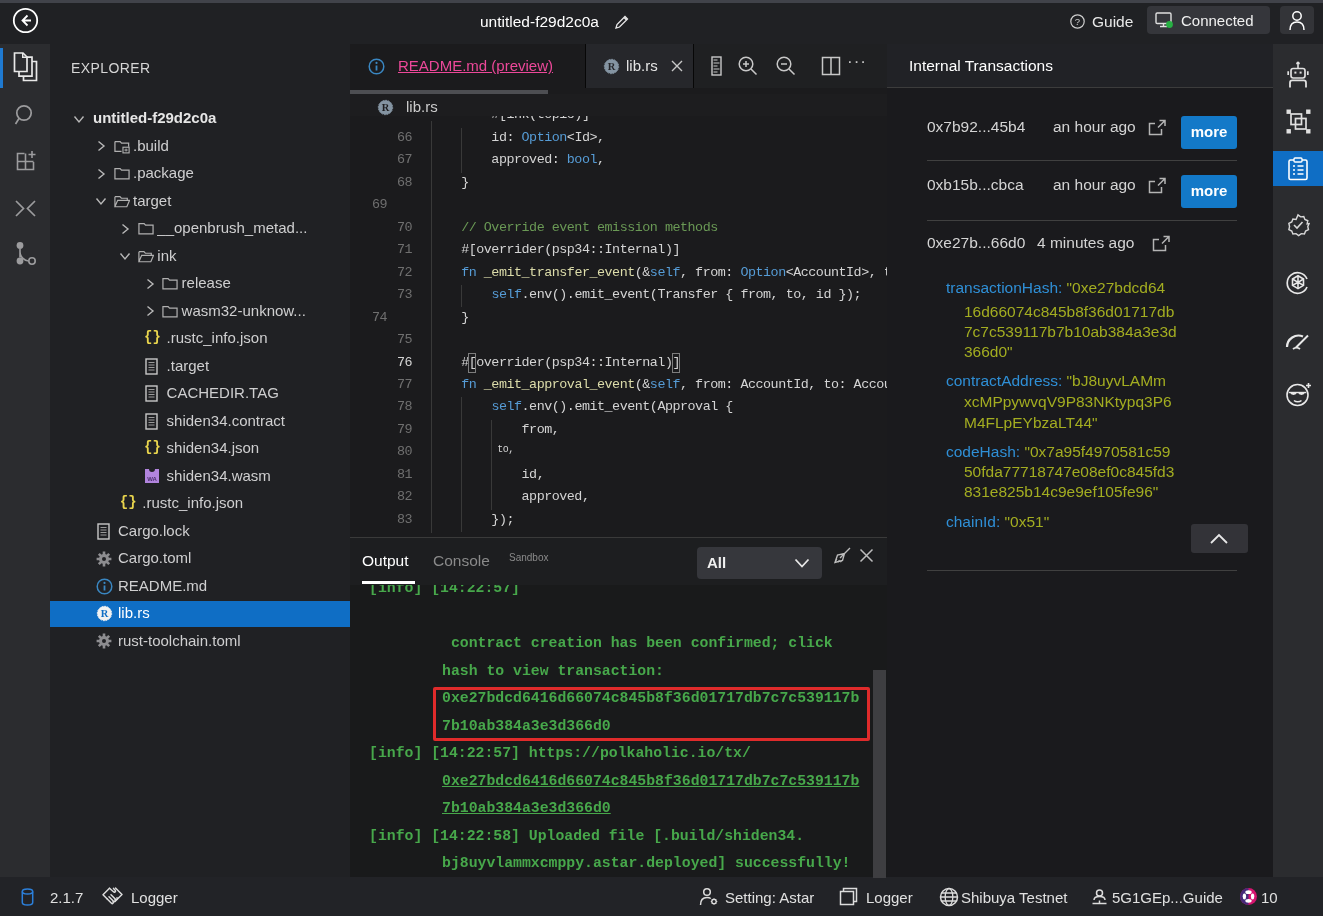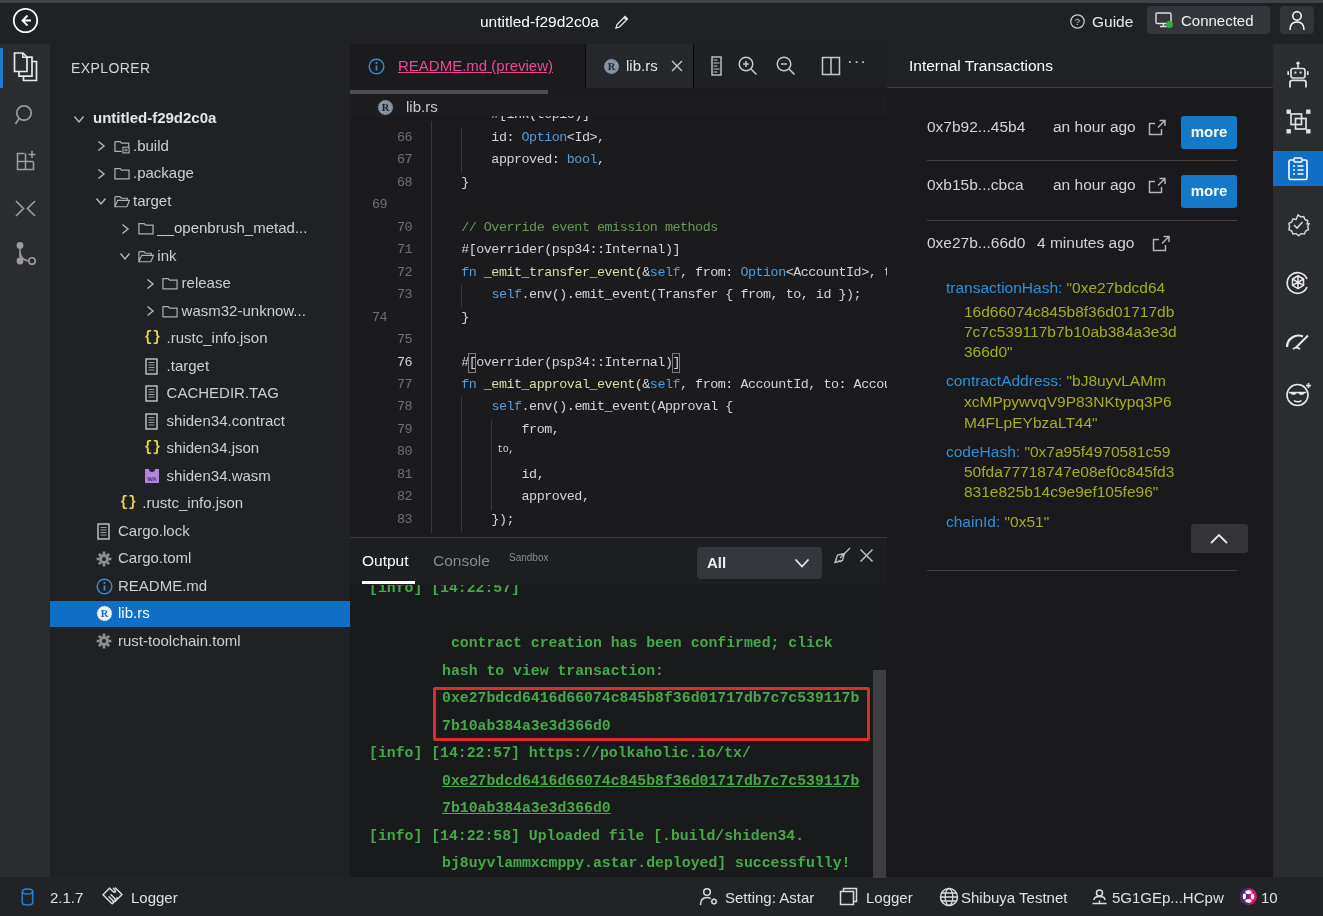--- a/index.html
+++ b/index.html
@@ -60,21 +60,21 @@
       <circle cx="10" cy="10" r="8.5" fill="none" stroke="#dcdcdc" stroke-width="1.5"></circle>
       <ellipse cx="10" cy="10" rx="3.8" ry="8.5" fill="none" stroke="#dcdcdc" stroke-width="1.3"></ellipse>
       <path d="M1.5 10 h17 M2.5 6 h15 M2.5 14 h15" stroke="#dcdcdc" stroke-width="1.3"></path>
     </svg>
     <div class="abs" style="left:961px;top:12px;font-size:15px;color:#e0e0e0;">Shibuya Testnet</div>
     <svg class="abs" style="left:1090px;top:10px" width="19" height="19" viewBox="0 0 19 19">
       <circle cx="9.5" cy="6" r="3" fill="none" stroke="#dcdcdc" stroke-width="1.5"></circle>
       <path d="M4 13 C4 10.5 6.5 9.5 9.5 9.5 C12.5 9.5 15 10.5 15 13" fill="none" stroke="#dcdcdc" stroke-width="1.5"></path>
       <path d="M2.5 16.5 h14 M9.5 13.5 v3" stroke="#dcdcdc" stroke-width="1.5"></path>
     </svg>
-    <div class="abs" style="left:1112px;top:12px;font-size:15px;color:#e0e0e0;">5G1GEp...HCpw</div>
+    <div class="abs" style="left:1112px;top:12px;font-size:15px;color:#e0e0e0;">5G1GEp...Guide</div>
     <svg class="abs" style="left:1239px;top:10px" width="19" height="19" viewBox="0 0 19 19">
       <circle cx="9.5" cy="9.5" r="8.5" fill="#d4156f"></circle>
       <path d="M9.5 1 a8.5 8.5 0 0 0 0 17" fill="#452a7a"></path>
       <ellipse cx="9.5" cy="5.2" rx="3.2" ry="1.9" fill="#ffffff"></ellipse>
       <ellipse cx="9.5" cy="13.8" rx="3.2" ry="1.9" fill="#ffffff"></ellipse>
       <ellipse cx="5.4" cy="9.5" rx="1.7" ry="2.9" fill="#ffffff"></ellipse>
       <ellipse cx="13.6" cy="9.5" rx="1.7" ry="2.9" fill="#ffffff"></ellipse>
     </svg>
     <div class="abs" style="left:1261px;top:12px;font-size:15px;color:#e0e0e0;">10</div>
   </div>

